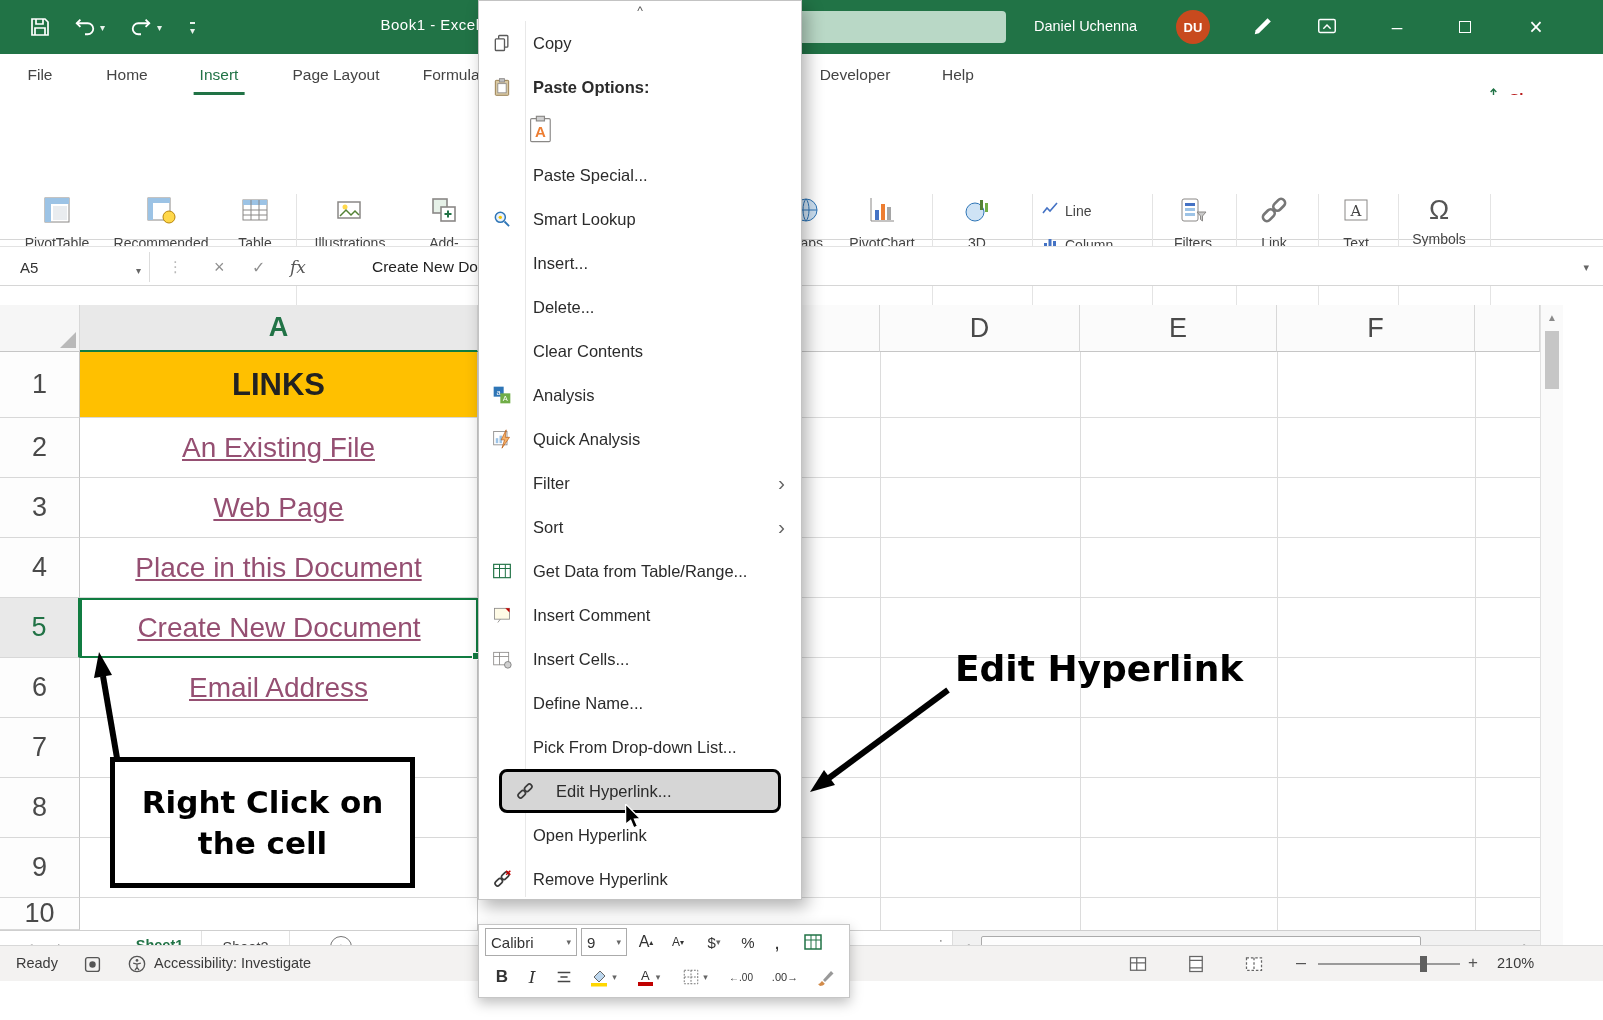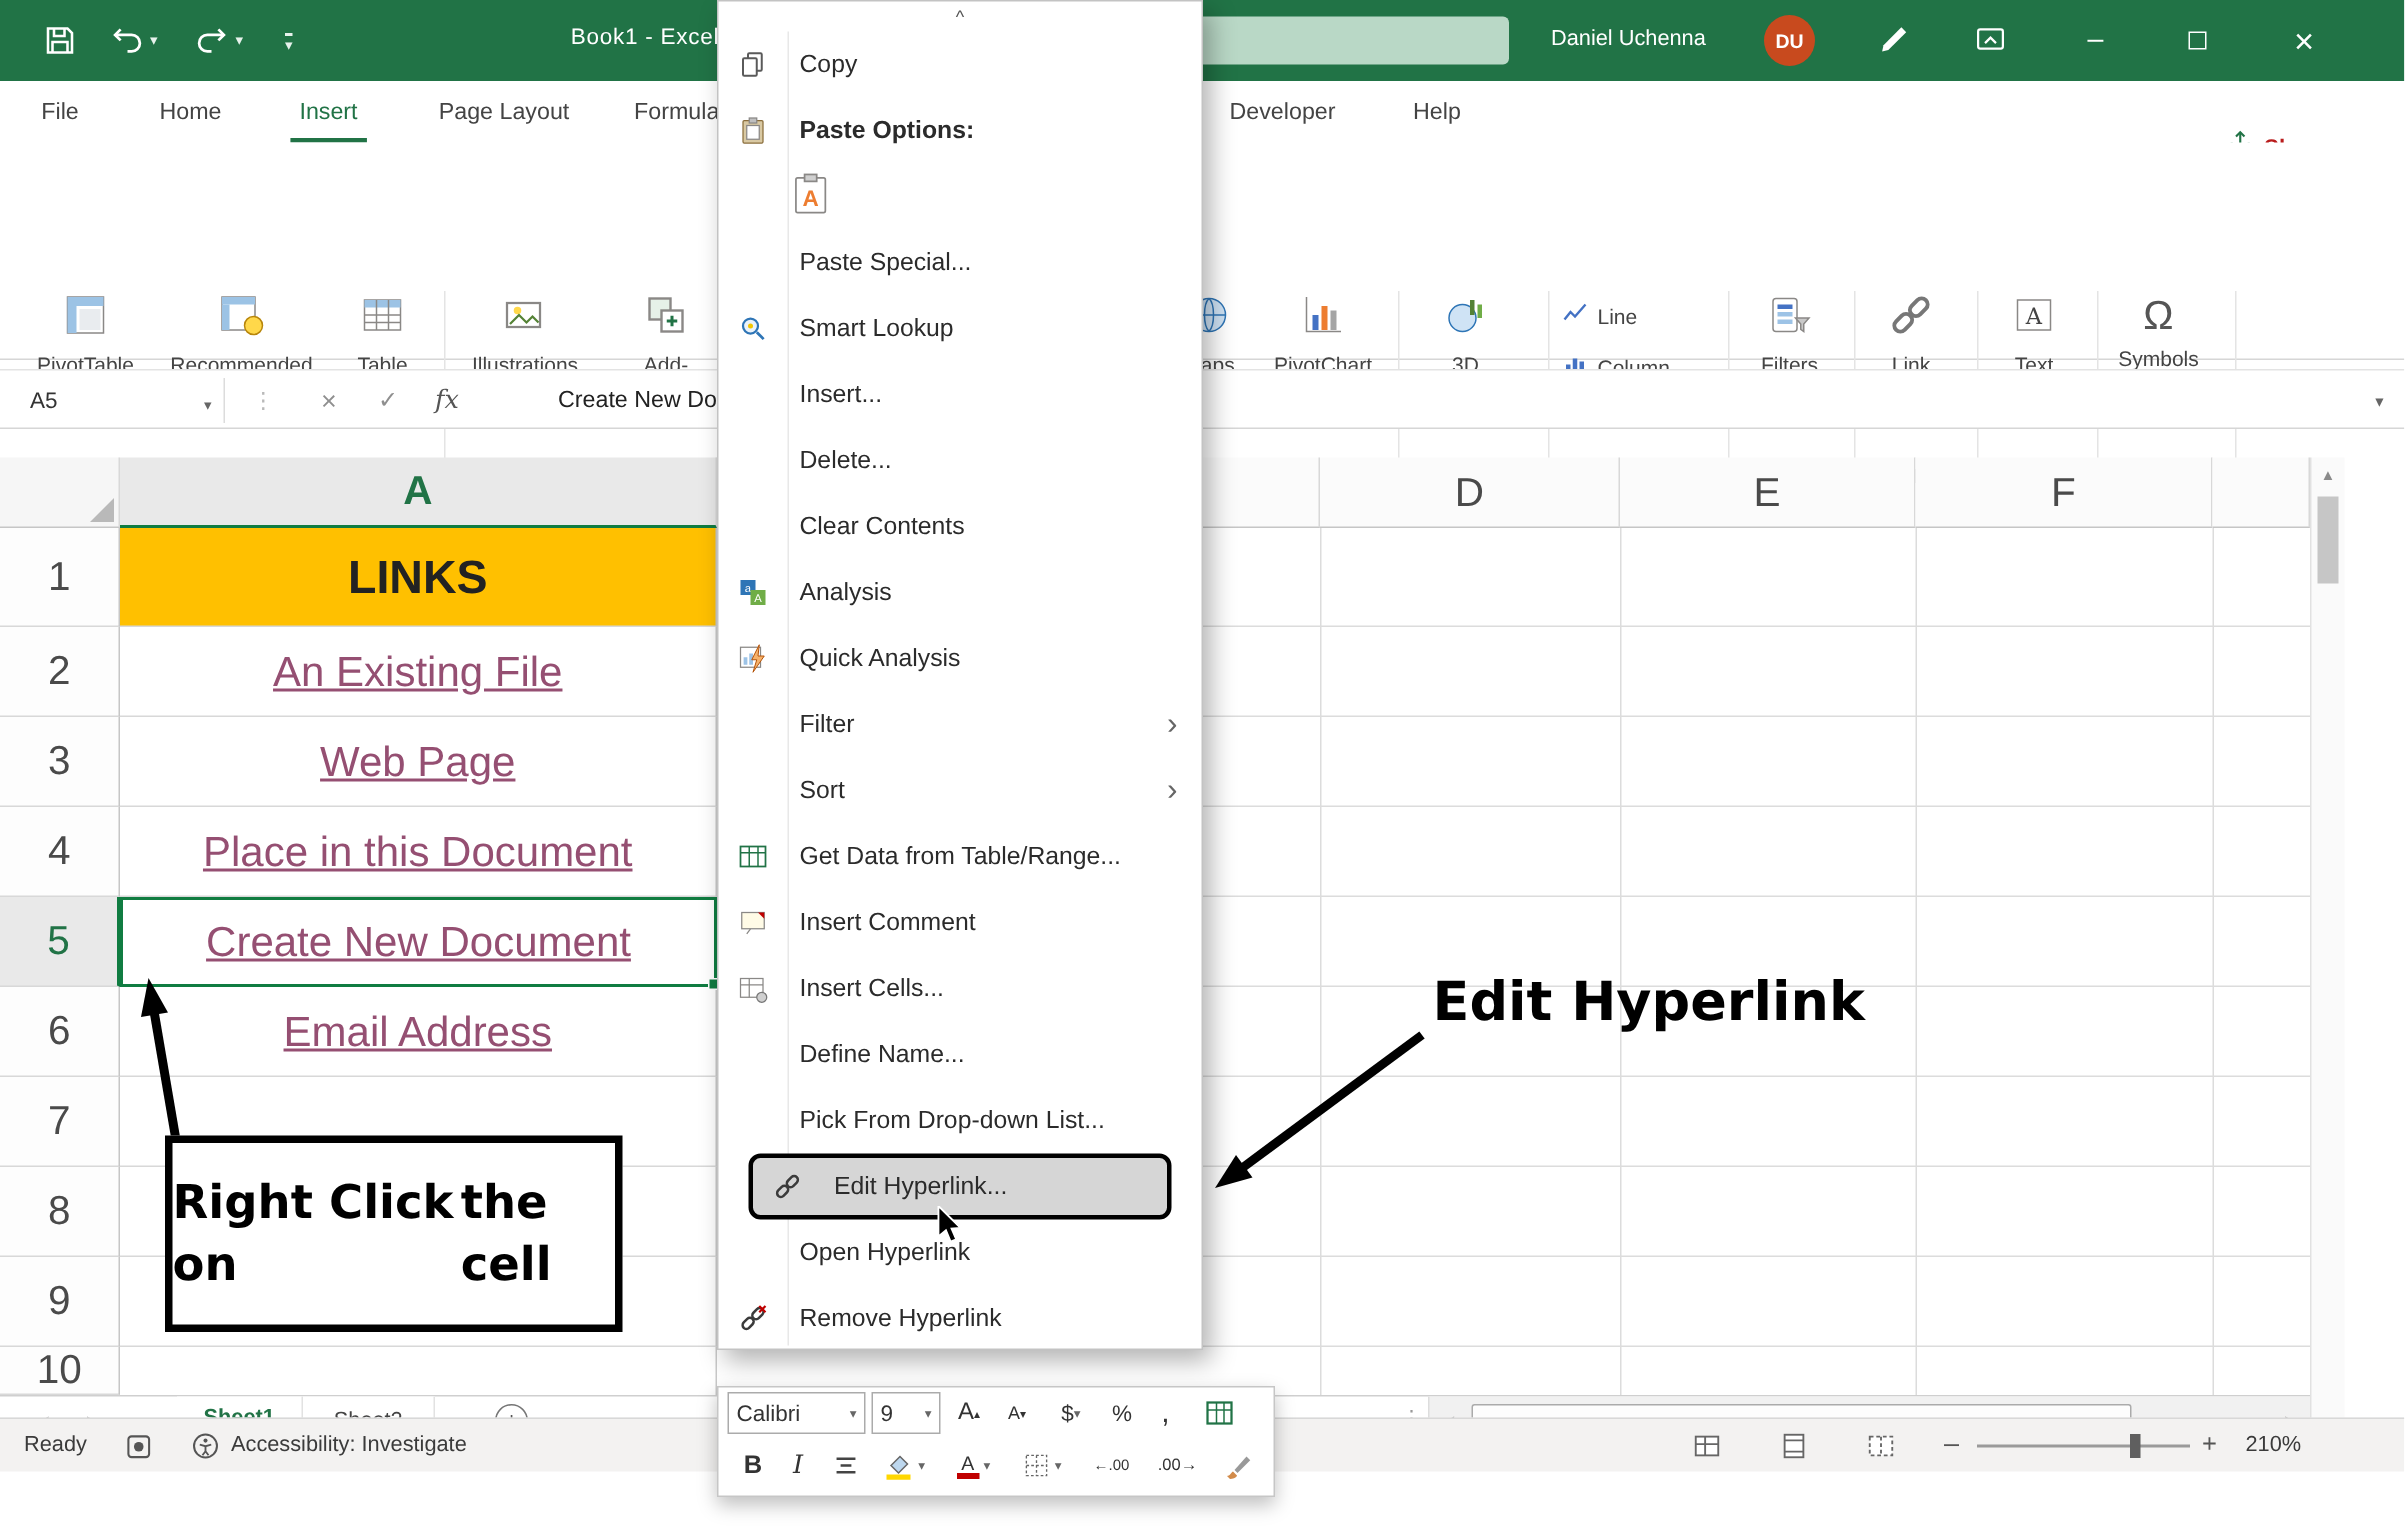--- a/index.html
+++ b/index.html
@@ -84,21 +84,21 @@
   .cmenu{position:absolute;left:478px;top:0;width:324px;height:900px;background:#fff;border:1px solid #c3c3c3;box-shadow:5px 7px 16px rgba(0,0,0,.3);z-index:50}
   .cstrip{height:20px;display:flex;align-items:center;justify-content:center;color:#555;font-size:12px;line-height:10px}
   .gutline{position:absolute;left:46px;top:20px;bottom:2px;width:1px;background:#e8e8e8}
   .mi{position:relative;height:44px;display:flex;align-items:center;font-size:16.5px;color:#2b2b2b}
   .mico{width:46px;display:flex;justify-content:center;flex:none}
   .mlbl{padding-left:8px;white-space:nowrap}
   .msub{margin-left:auto;margin-right:16px;color:#666;font-size:21px}
   .mi.hl{background:#d6d6d6;border:3px solid #000;border-radius:8px;margin:0 20px}
 
   
-  .notebox{position:absolute;left:110px;top:757px;width:305px;height:131px;border:5px solid #000;background:#fff;z-index:70;display:flex;flex-direction:row;align-items:center;justify-content:center;font-weight:800;font-size:31px;line-height:41px;color:#000;font-family:"DejaVu Sans",sans-serif}
+  .notebox{position:absolute;left:110px;top:757px;width:305px;height:131px;border:5px solid #000;background:#fff;z-index:70;display:flex;flex-direction:column;align-items:center;justify-content:center;font-weight:800;font-size:31px;line-height:41px;color:#000;font-family:"DejaVu Sans",sans-serif}
   .noteedit{position:absolute;left:955px;top:648px;font-size:36px;font-weight:800;color:#000;z-index:70;font-family:"DejaVu Sans",sans-serif}
   .overlay{position:absolute;left:0;top:0;width:1603px;height:1020px;z-index:65;pointer-events:none}
   .cursor{position:absolute;left:624px;top:804px;z-index:80}
 </style>
 </head>
 <body>
 
 <div id="app">
 
   <div class="tbar">

